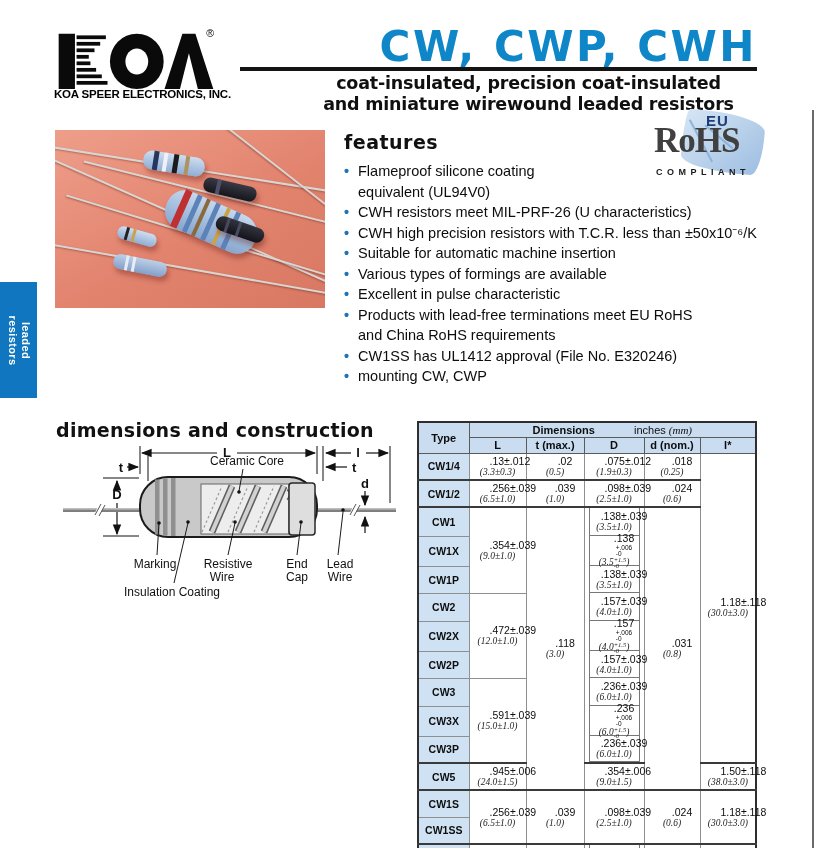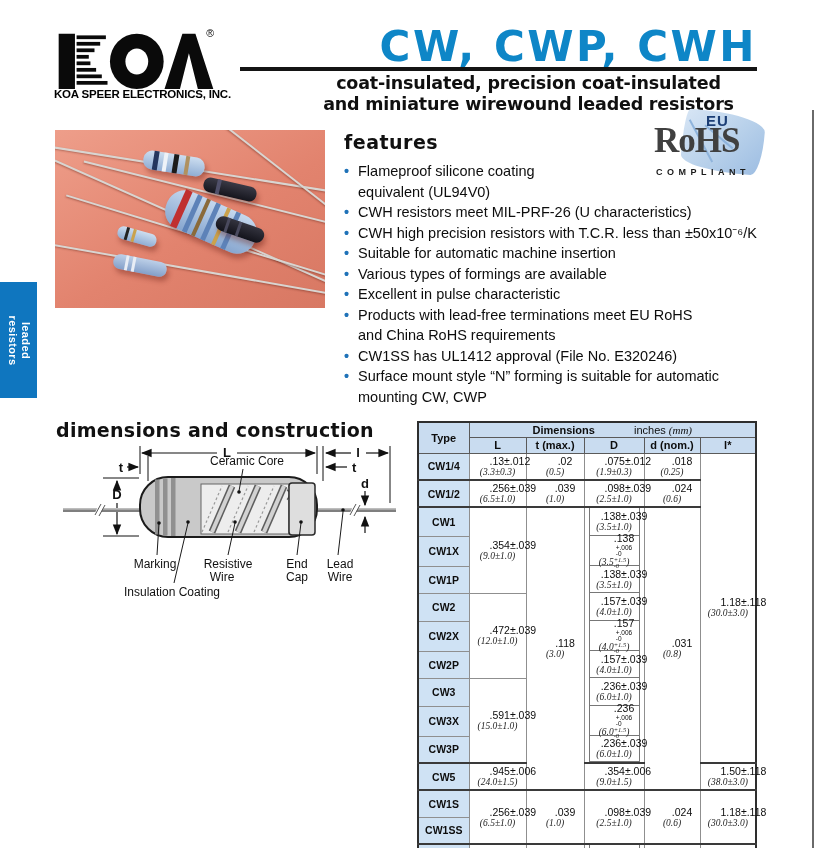--- a/index.html
+++ b/index.html
@@ -216,21 +216,20 @@
         </li>
       <li>
           <span class="blt">•</span>
           <div>
             <div>CW1SS has UL1412 approval (File No. E320246)</div>
           </div>
         </li>
       <li>
           <span class="blt">•</span>
           <div>
-            <div>Surface mount style “N” forming is suitable for automatic</div>
             <div>mounting CW, CWP</div>
           </div>
         </li>
     </ul>
   </div>
 
   <div id="dims-h">dimensions and construction</div>
 
   <svg id="diagram" width="350" height="165" viewBox="0 0 350 165">
     <defs>

